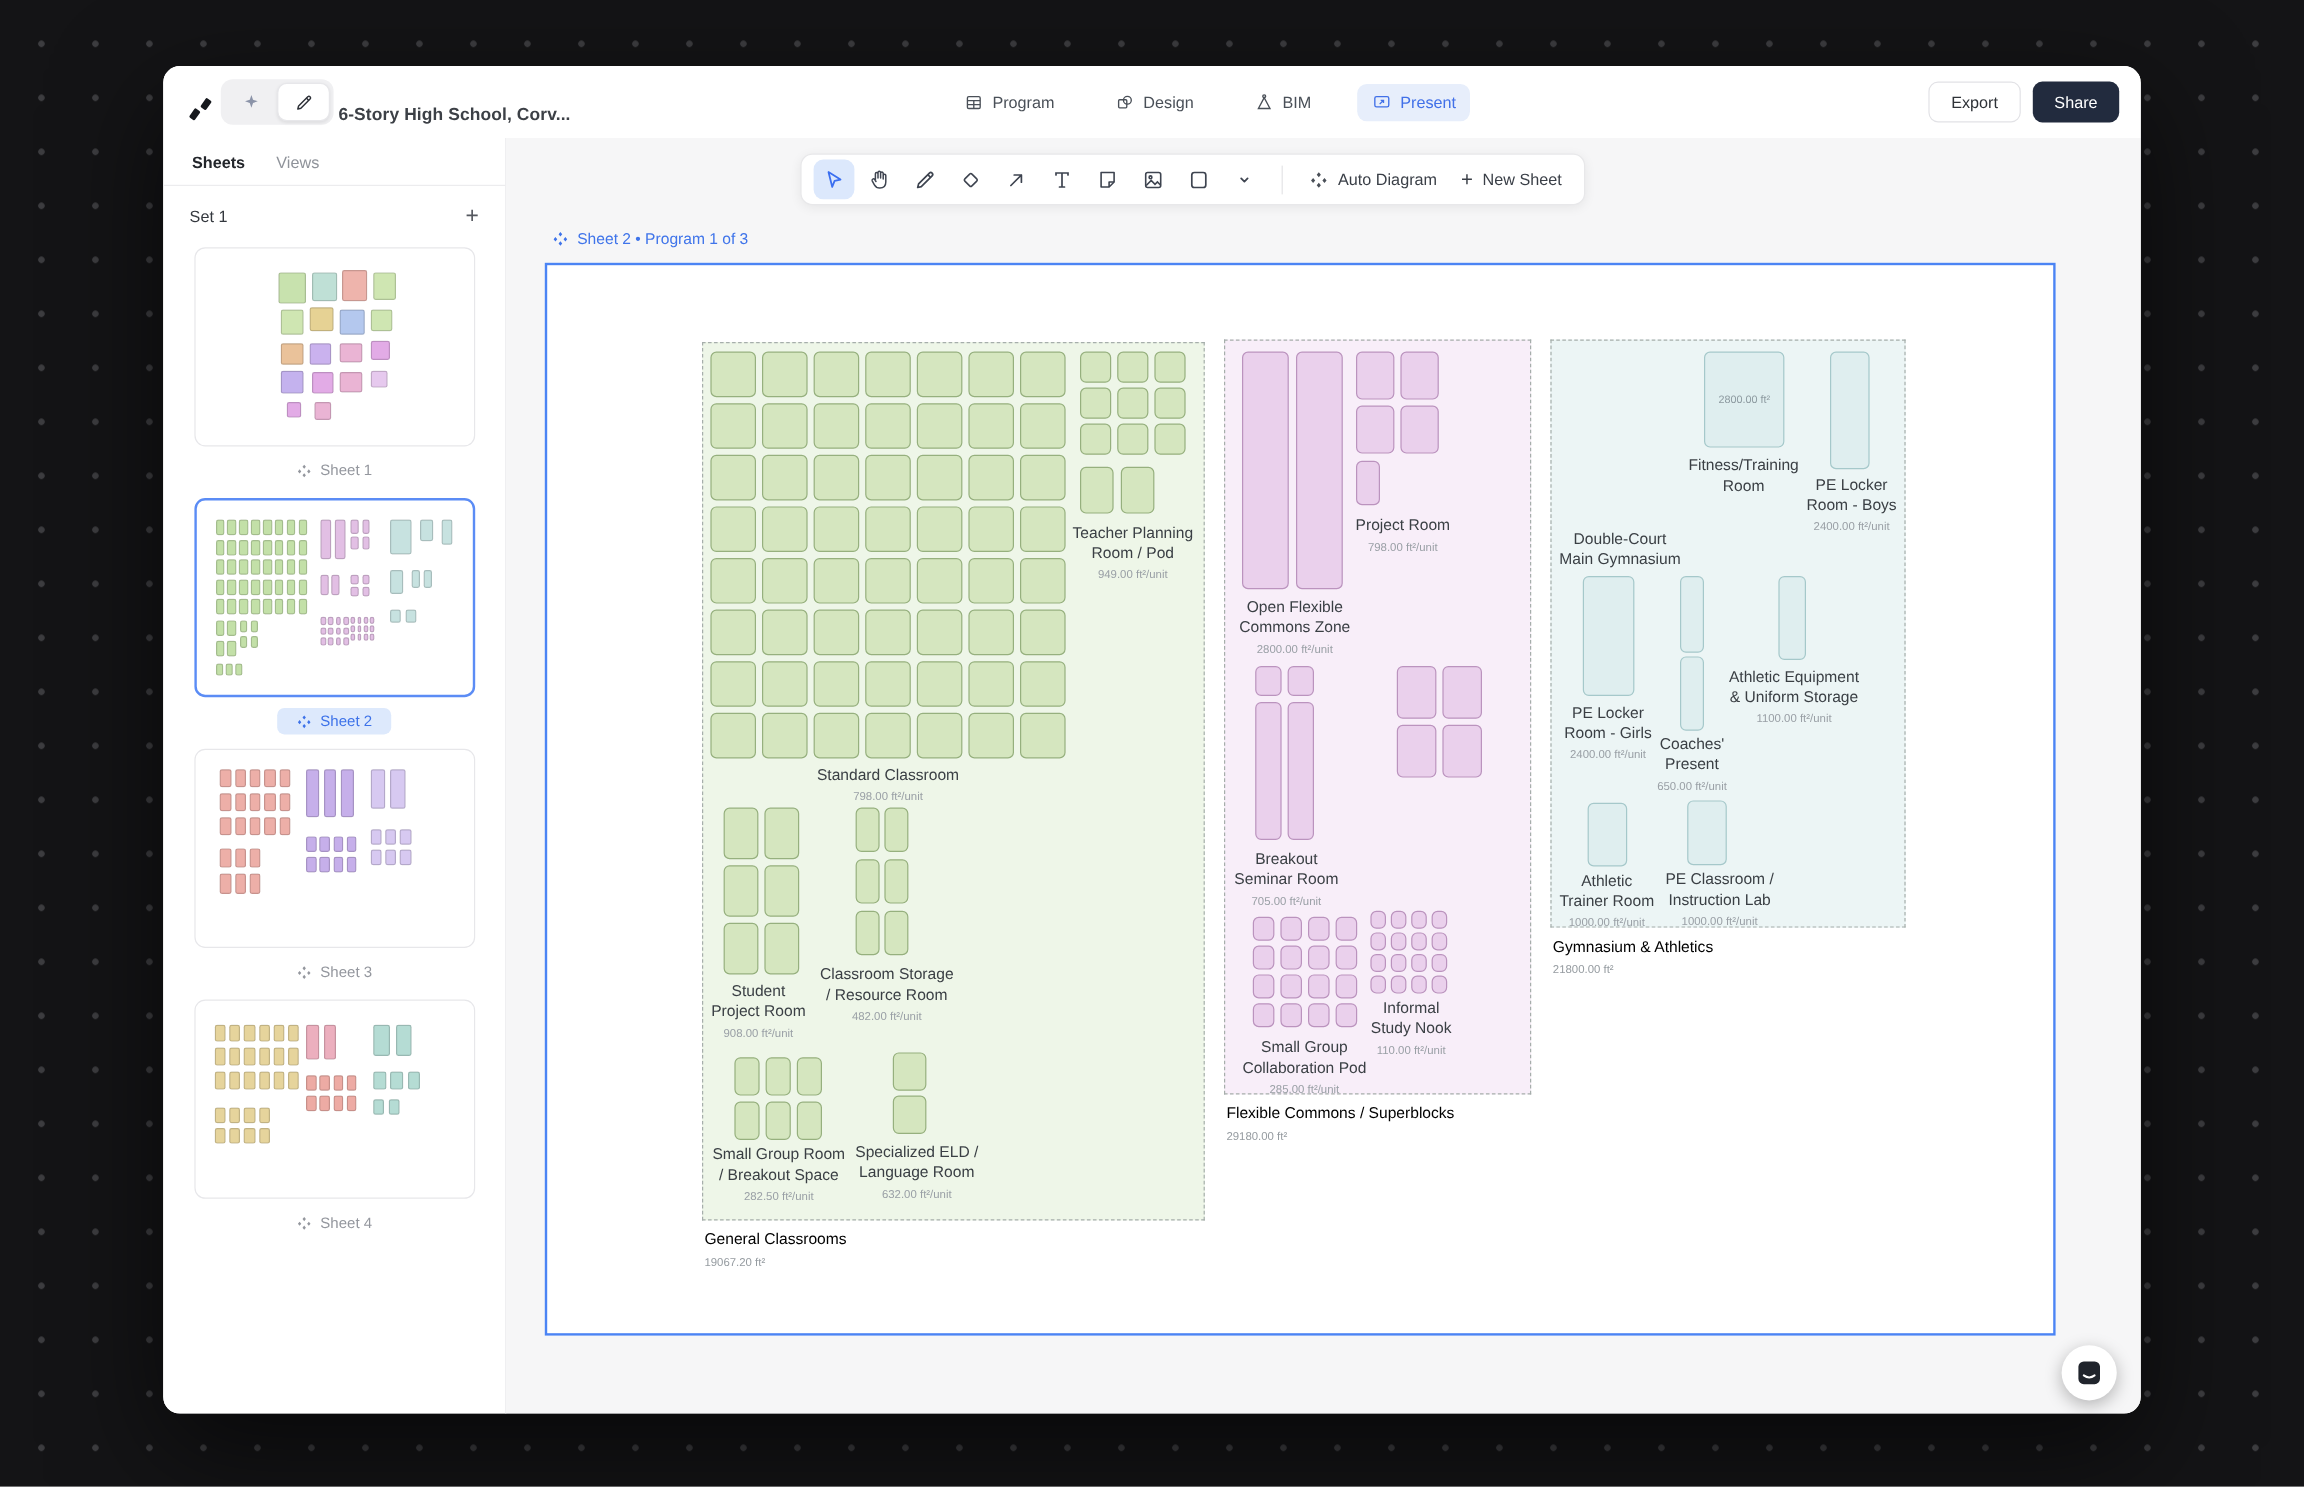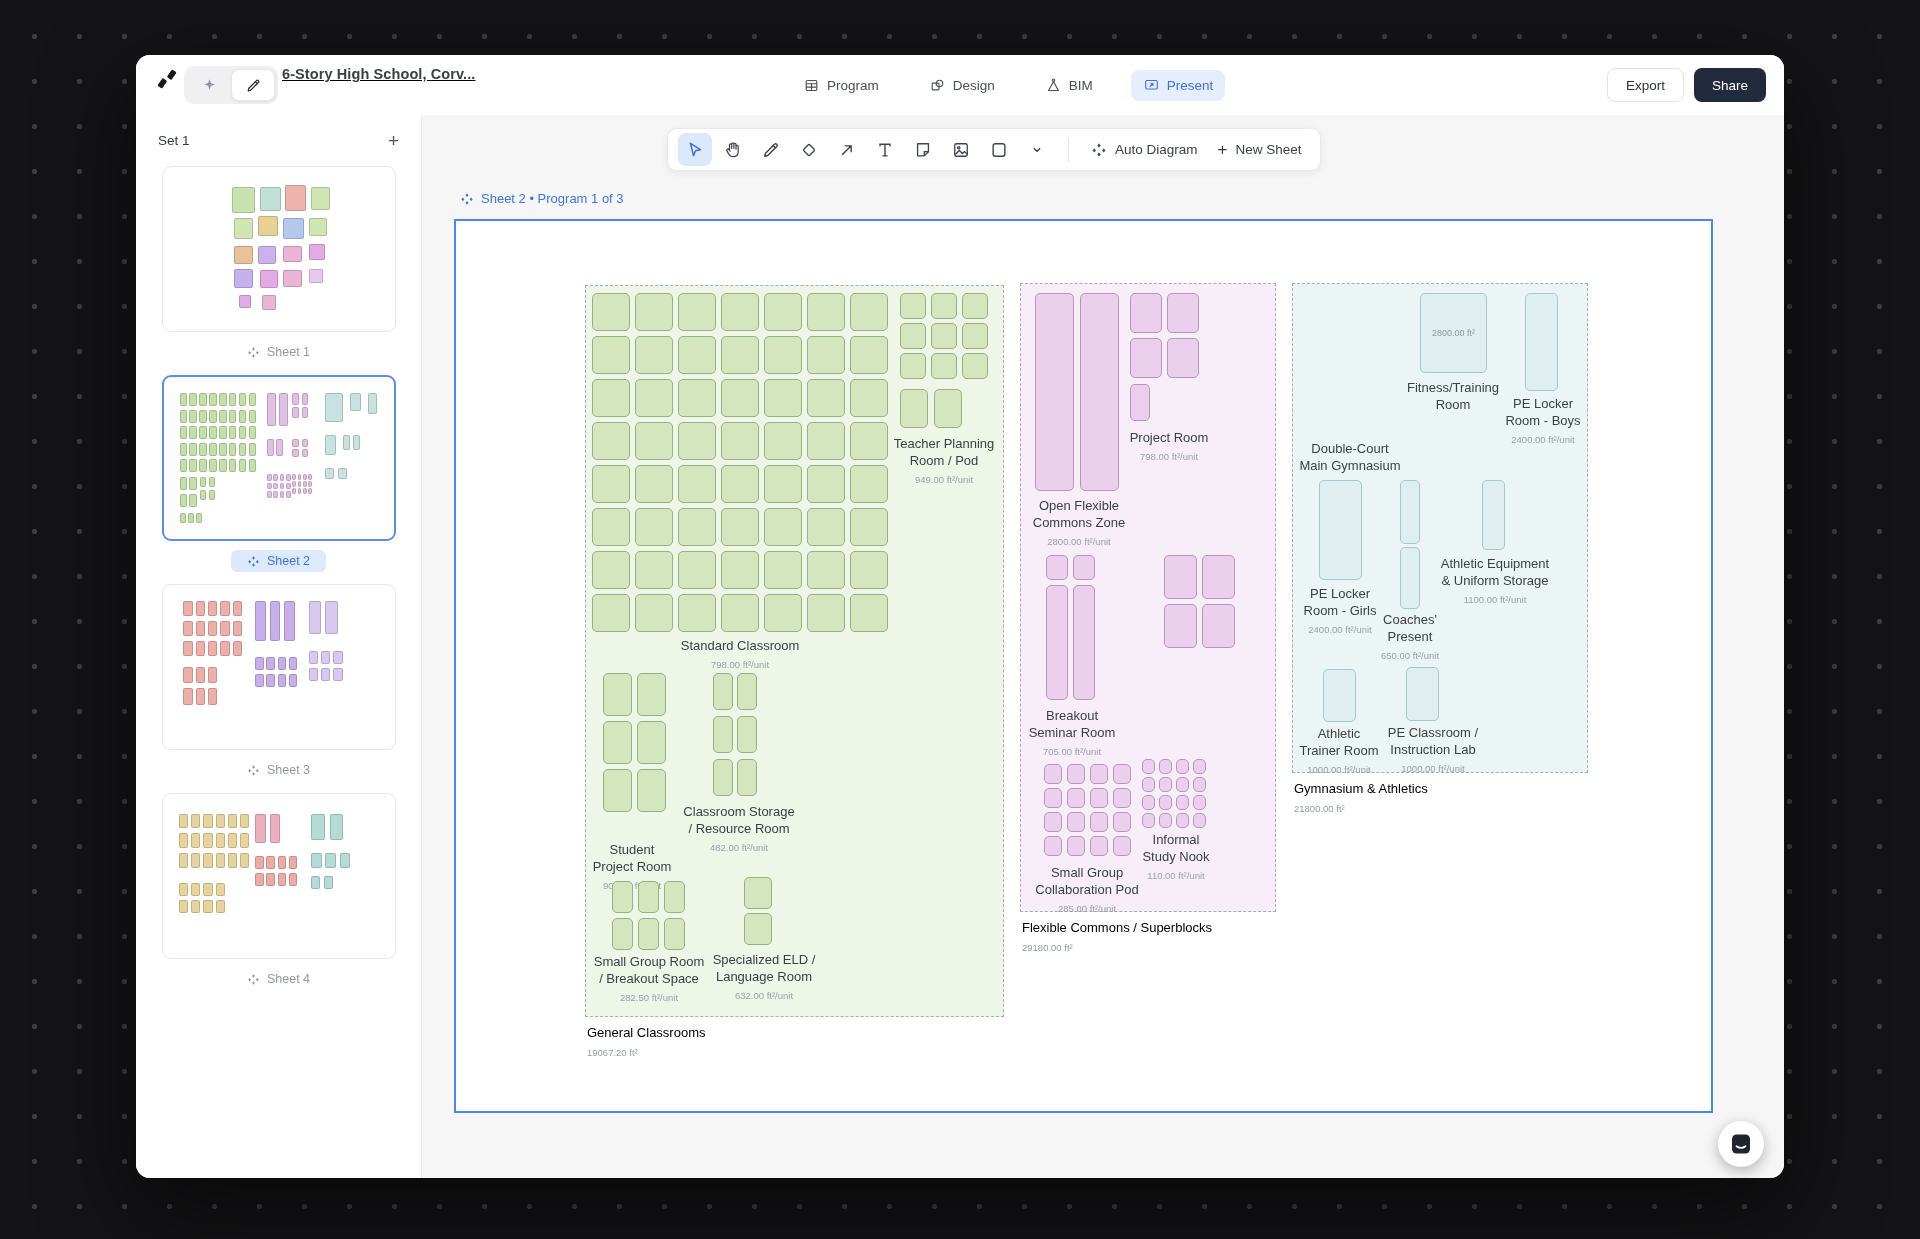--- a/index.html
+++ b/index.html
@@ -11,21 +11,21 @@
     background-size:45px 45px; background-position:12px 14px;
   }
   .window {
     position:absolute; left:136px; top:55px; width:1648px; height:1123px;
     background:#ffffff; border-radius:14px; overflow:hidden;
     box-shadow:0 30px 90px rgba(0,0,0,.6);
     display:flex; flex-direction:column;
   }
   
   .topbar { position:relative; height:60px; background:#fff; display:flex; align-items:center; padding:0 18px; flex:0 0 auto; }
-  .tb-left { display:flex; align-items:flex-start; gap:4px;text-decoration:underline; }
+  .tb-left { display:flex; align-items:flex-end; gap:4px; }
   .logo { width:26px; height:26px; display:flex; align-items:center; justify-content:center; }
   .logo svg { width:24px; height:24px; }
   .mode-toggle { display:flex; background:#f0f0f2; border-radius:10px; padding:3px; }
   .mode-btn { width:44px; height:32px; display:flex; align-items:center; justify-content:center; border:none; background:transparent; border-radius:8px; color:#8b93a8; cursor:pointer; }
   .mode-btn.active { background:#fff; color:#2c2f36; border:1px solid #e7e7ea; box-shadow:0 1px 3px rgba(0,0,0,.08); }
   .mode-btn svg { width:17px; height:17px; }
   .doc-title { font-size:14.5px; color:#3c4046; font-weight:700; letter-spacing:.1px; }
   .top-tabs { position:absolute; left:655px; top:0; height:100%; display:flex; align-items:center; gap:26px; }
   .top-tab { display:flex; align-items:center; gap:7px; font-size:13.5px; color:#4a5058; font-weight:500; padding:7px 12px; border-radius:8px; cursor:pointer; }
   .top-tab .tab-ic { display:flex; } .top-tab svg { width:17px; height:17px; }
@@ -148,20 +148,24 @@
           </div>
         </div>
       <div class="tb-right">
         <button class="btn-export">Export</button>
         <button class="btn-share">Share</button>
       </div>
     </div>
 
     <div class="app-body">
       <div class="sidebar">
+        <div class="sidebar-tabs">
+          <span class="sidebar-tab active">Sheets</span>
+          <span class="sidebar-tab">Views</span>
+        </div>
         <div class="set-row">
           <span class="set-label">Set 1</span>
           <button class="add-btn">+</button>
         </div>
         <div class="sheet-list" id="sheet-list">
             <div class="sheet-item">
               <div class="thumb">
                 <div class="thumb-block" style="left: 30%; top: 12%; width: 10%; height: 16%; background: rgb(200, 226, 174);"></div>
                 <div class="thumb-block" style="left: 42%; top: 12%; width: 9%; height: 15%; background: rgb(191, 224, 214);"></div>
                 <div class="thumb-block" style="left: 53%; top: 11%; width: 9%; height: 16%; background: rgb(238, 180, 172);"></div>
@@ -586,21 +590,21 @@
                 <div class="room-label-line">Teacher Planning</div>
                 <div class="room-label-line">Room / Pod</div>
                 <div class="room-value">949.00 ft²/unit</div>
               </div>
               <div class="room-block" style="left: 17px; top: 387px; width: 29px; height: 43px; background: rgb(213, 230, 191); border-color: rgb(150, 176, 126);"></div>
               <div class="room-block" style="left: 51px; top: 387px; width: 29px; height: 43px; background: rgb(213, 230, 191); border-color: rgb(150, 176, 126);"></div>
               <div class="room-block" style="left: 17px; top: 435px; width: 29px; height: 43px; background: rgb(213, 230, 191); border-color: rgb(150, 176, 126);"></div>
               <div class="room-block" style="left: 51px; top: 435px; width: 29px; height: 43px; background: rgb(213, 230, 191); border-color: rgb(150, 176, 126);"></div>
               <div class="room-block" style="left: 17px; top: 483px; width: 29px; height: 43px; background: rgb(213, 230, 191); border-color: rgb(150, 176, 126);"></div>
               <div class="room-block" style="left: 51px; top: 483px; width: 29px; height: 43px; background: rgb(213, 230, 191); border-color: rgb(150, 176, 126);"></div>
-              <div class="room-label" style="left: -9px; top: 556px; width: 110px;">
+              <div class="room-label" style="left: -9px; top: 532px; width: 110px;">
                 <div class="room-label-line">Student</div>
                 <div class="room-label-line">Project Room</div>
                 <div class="room-value">908.00 ft²/unit</div>
               </div>
               <div class="room-block" style="left: 127px; top: 387px; width: 20px; height: 37px; background: rgb(213, 230, 191); border-color: rgb(150, 176, 126);"></div>
               <div class="room-block" style="left: 151px; top: 387px; width: 20px; height: 37px; background: rgb(213, 230, 191); border-color: rgb(150, 176, 126);"></div>
               <div class="room-block" style="left: 127px; top: 430px; width: 20px; height: 37px; background: rgb(213, 230, 191); border-color: rgb(150, 176, 126);"></div>
               <div class="room-block" style="left: 151px; top: 430px; width: 20px; height: 37px; background: rgb(213, 230, 191); border-color: rgb(150, 176, 126);"></div>
               <div class="room-block" style="left: 127px; top: 473px; width: 20px; height: 37px; background: rgb(213, 230, 191); border-color: rgb(150, 176, 126);"></div>
               <div class="room-block" style="left: 151px; top: 473px; width: 20px; height: 37px; background: rgb(213, 230, 191); border-color: rgb(150, 176, 126);"></div>

